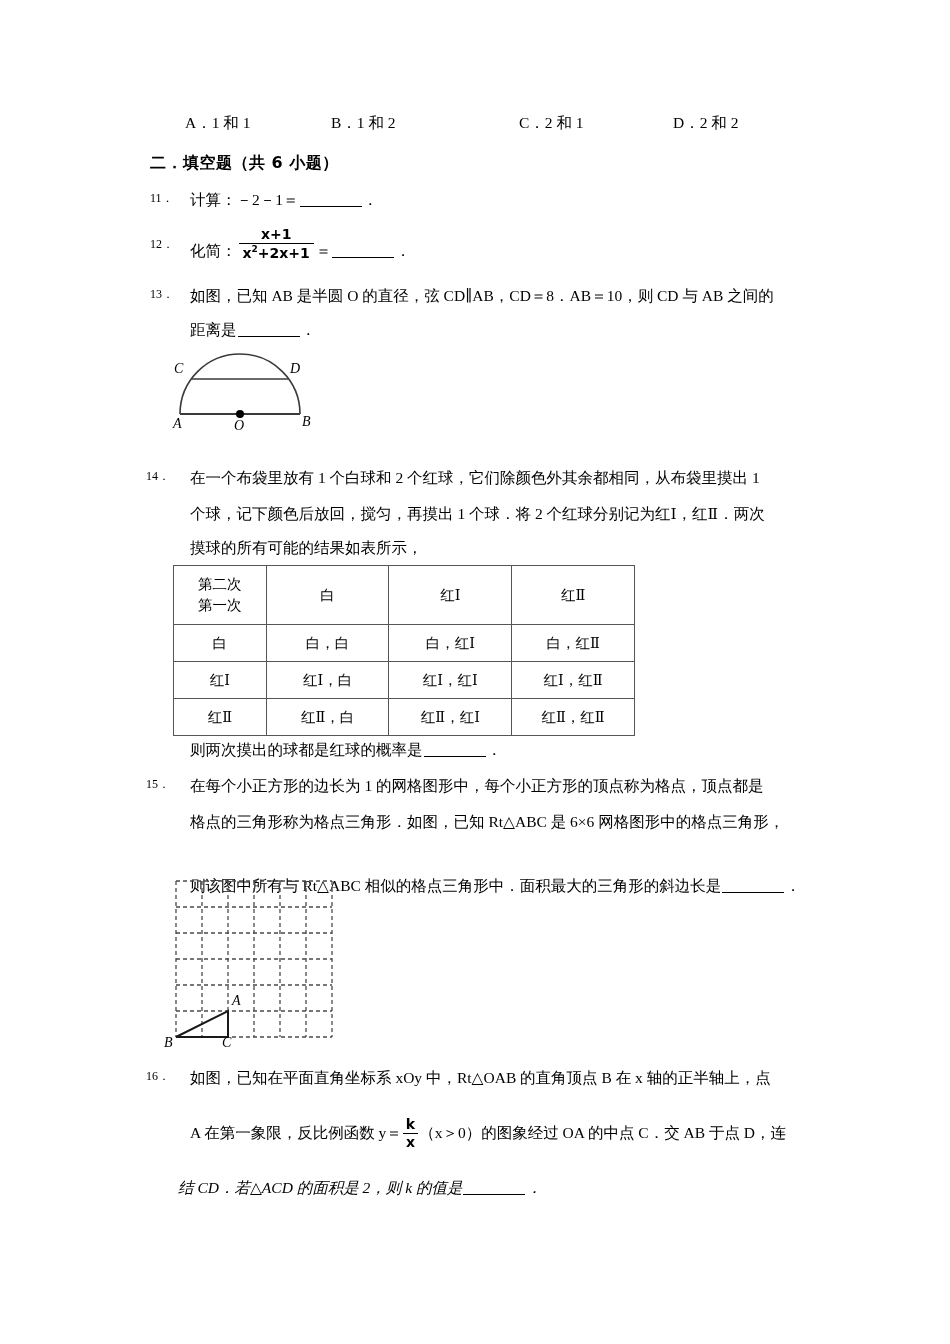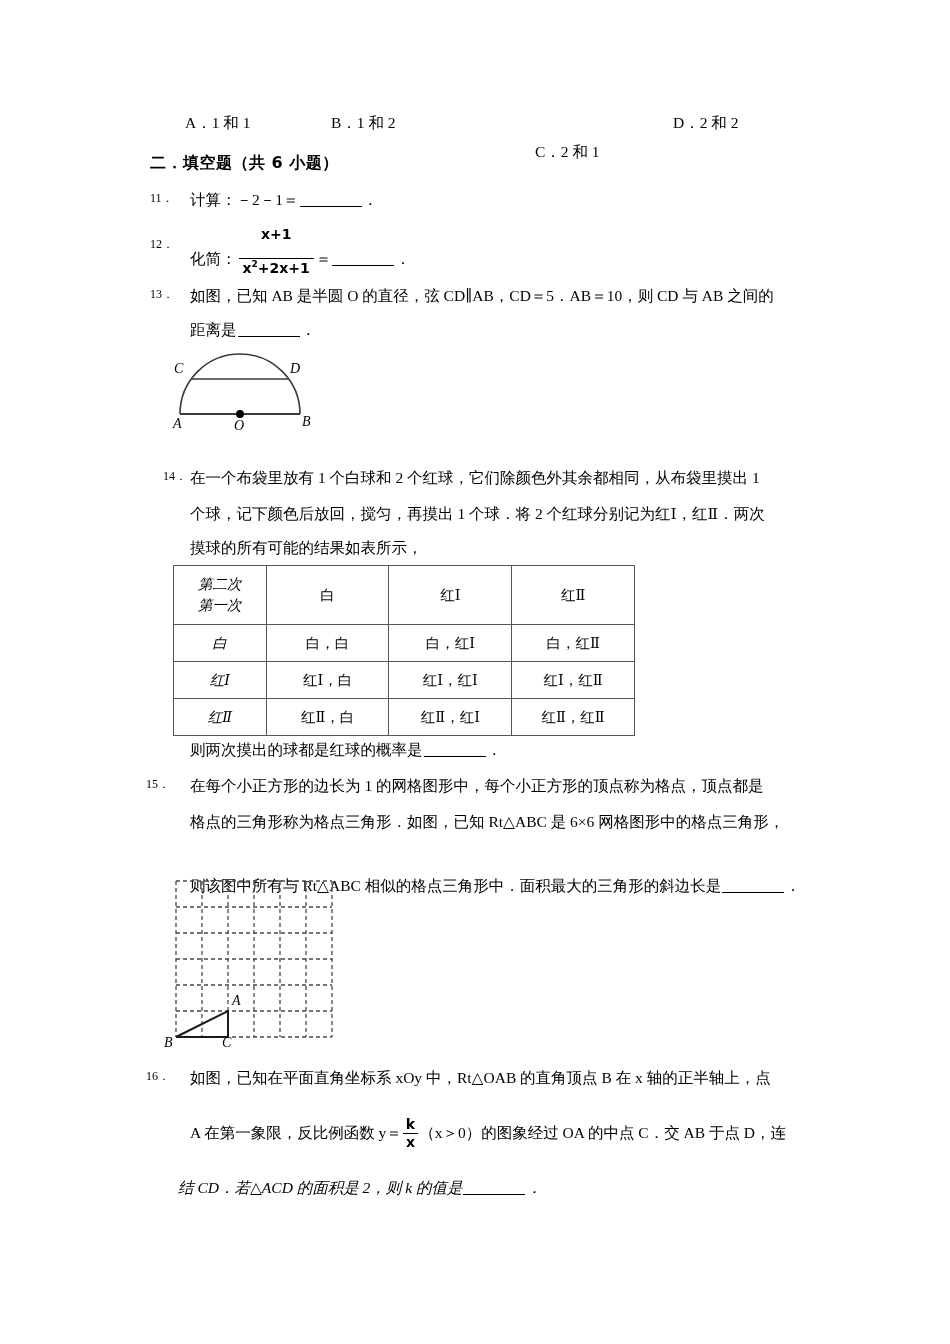--- a/index.html
+++ b/index.html
@@ -31,21 +31,21 @@
     width: 680px;
     height: 24px;
   }
   .choice {
     position: absolute;
     font-size: 15.5px;
     white-space: nowrap;
   }
   .choice-a { left: 0px; }
   .choice-b { left: 146px; }
-  .choice-c { left: 350px; margin-top: 29px; }
+  .choice-c { left: 334px; }
   .choice-d { left: 488px; }
 
   
   .section-head {
     position: absolute;
     left: 150px;
     top: 153px;
     font-size: 16px;
     font-weight: bold;
     font-family: "DejaVu Sans", "Liberation Sans", sans-serif;
@@ -81,21 +81,21 @@
     text-align: center;
     font-size: 14px;
     line-height: 1.05;
     position: relative;
     top: -1px;
     margin: 0 2px;
     font-family: "DejaVu Sans", "Liberation Sans", sans-serif;
   }
   .frac .num {
     display: block;
-    padding: 0 4px 16px 4px;
+    padding: 0 4px 1px 4px;
     border-bottom: 1.3px solid #000;
     font-weight: 600;
   }
   .frac .den {
     display: block;
     padding: 1px 4px 0 4px;
     font-weight: 600;
   }
   .frac sup { font-size: 9px; vertical-align: super; }
 
@@ -140,21 +140,21 @@
     font-size: 14.5px;
     font-family: "Liberation Serif", "DejaVu Serif", serif;
   }
   .prob-table td {
     border: 1px solid #555;
     text-align: center;
     vertical-align: middle;
     padding: 4px 2px;
     height: 28px;
   }
-  .prob-table td.col0 { width: 92px; font-style: italic; }
+  .prob-table td.col0 { width: 92px; }
   .prob-table td.colx { width: 123px; }
   .prob-table td.corner {
     height: 52px;
     line-height: 21px;
     padding: 3px 2px;
   }
   .corner-in { display: block; }
   .corner-top { text-align: center; }
   .corner-bot { text-align: center; }
 
@@ -193,21 +193,21 @@
   <div class="qtext" style="left:190px; top:190px;">
     <span>计算：－2－1＝</span><span class="blank"></span><span>．</span>
   </div>
 
   <div class="qnum" style="left:150px; top:236px;">12．</div>
   <div class="qtext" style="left:190px; top:228px;">
     <span style="position:relative; top:8px;">化简：</span><span class="frac"><span class="num">x+1</span><span class="den"><span>x</span><sup>2</sup><span>+2x+1</span></span></span><span style="position:relative; top:8px;">＝</span><span class="blank" style="position:relative; top:8px;"></span><span style="position:relative; top:8px;">．</span>
   </div>
 
   <div class="qnum" style="left:150px; top:286px;">13．</div>
-  <div class="qtext it" style="left:190px; top:286px; font-style:normal;">如图，已知 AB 是半圆 O 的直径，弦 CD∥AB，CD＝5．AB＝10，则 CD 与 AB 之间的</div>
+  <div class="qtext it" style="left:190px; top:286px; font-style:normal;">如图，已知 AB 是半圆 O 的直径，弦 CD∥AB，CD＝8．AB＝10，则 CD 与 AB 之间的</div>
   <div class="qtext" style="left:190px; top:320px;font-family:Liberation Serif, serif;">
     <span>距离是</span><span class="blank"></span><span>．</span>
   </div>
 
   <div class="fig-semicircle">
     <svg width="190" height="90" viewBox="0 0 190 90">
 
       <path d="M 20 62 A 60 60 0 0 1 140 62" fill="none" stroke="#3a3a3a" stroke-width="1.6"></path>
 
       <line x1="20" y1="62" x2="140" y2="62" stroke="#3a3a3a" stroke-width="1.8"></line>
@@ -216,21 +216,21 @@
 
       <circle cx="80" cy="62" r="4" fill="#000000"></circle>
     </svg>
     <span class="fig-label" style="left:14px; top:9px;">C</span>
     <span class="fig-label" style="left:130px; top:9px;">D</span>
     <span class="fig-label" style="left:13px; top:64px;">A</span>
     <span class="fig-label" style="left:74px; top:66px;">O</span>
     <span class="fig-label" style="left:142px; top:62px;">B</span>
   </div>
 
-  <div class="qnum" style="left:163px; top:468px;">14．</div>
+  <div class="qnum" style="left:146px; top:468px;">14．</div>
   <div class="qtext" style="left:190px; top:468px;">在一个布袋里放有 1 个白球和 2 个红球，它们除颜色外其余都相同，从布袋里摸出 1</div>
   <div class="qtext" style="left:190px; top:504px;">个球，记下颜色后放回，搅匀，再摸出 1 个球．将 2 个红球分别记为红Ⅰ，红Ⅱ．两次</div>
   <div class="qtext" style="left:190px; top:538px;">摸球的所有可能的结果如表所示，</div>
 
   <table class="prob-table">
     <tbody>
       <tr>
         <td class="col0 corner">
           <span class="corner-in corner-top">第二次</span>
           <span class="corner-in corner-bot">第一次</span>

